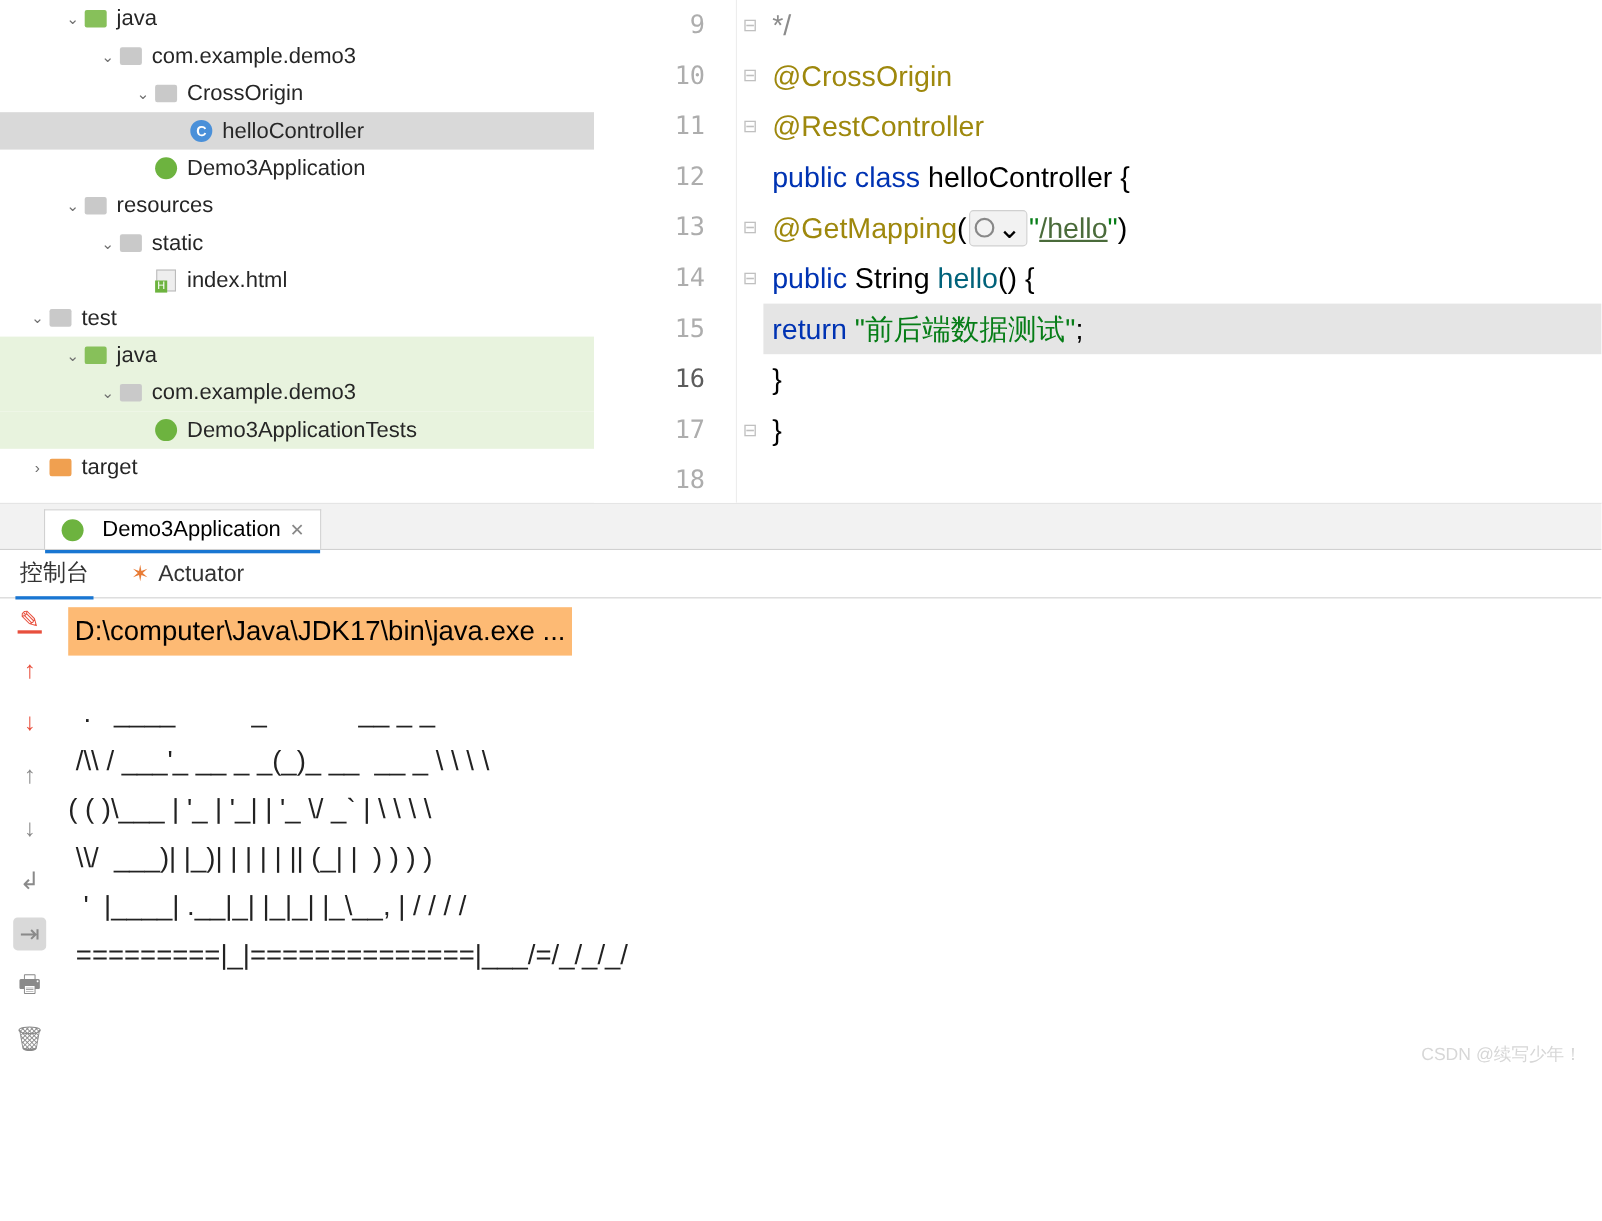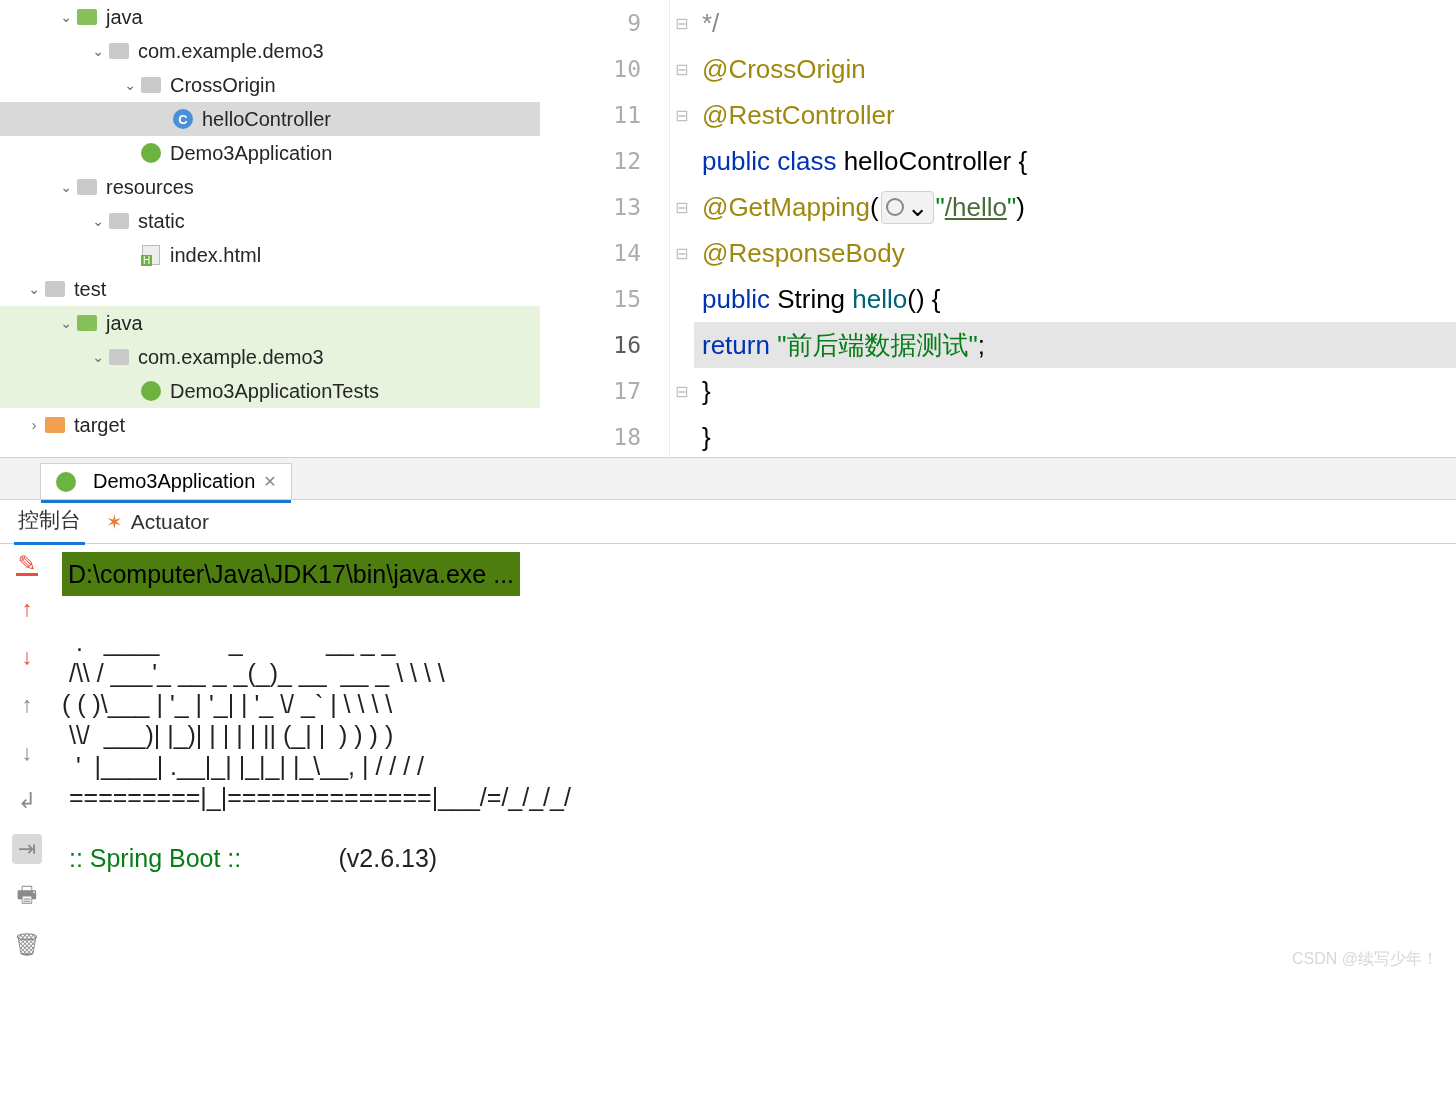--- a/index.html
+++ b/index.html
@@ -36,34 +36,34 @@
 .c-method { color: #00627a; }
 .c-link { color: #4a6b3a; text-decoration: underline; }
 .url-badge { display: inline-flex; align-items: center; background: #f2f2f2; border: 1px solid #d0d0d0; border-radius: 4px; padding: 0 4px; margin: 0 2px; }
 .globe { width: 18px; height: 18px; border: 2px solid #888; border-radius: 50%; margin-right: 3px; }
 .run-panel { flex: 1; display: flex; flex-direction: column; background: #fff; }
 .run-tabs { height: 42px; display: flex; align-items: flex-end; border-bottom: 1px solid #d1d1d1; background: #f2f2f2; padding-left: 40px; gap: 4px; }
 .run-tab { display: flex; align-items: center; padding: 6px 14px; background: #fafafa; border: 1px solid #d1d1d1; border-bottom: none; font-size: 20px; gap: 8px; }
 .run-tab.active { background: #fff; position: relative; }
 .run-tab.active::after { content: ""; position: absolute; left: 0; right: 0; bottom: -4px; height: 3px; background: #1976d2; }
 .close-x { color: #888; font-size: 16px; }
-.sub-tabs { height: 44px; display: flex; align-items: center; border-bottom: 1px solid #d1d1d1; padding-left: 14px; gap: 17px; font-size: 21px; }
+.sub-tabs { height: 44px; display: flex; align-items: center; border-bottom: 1px solid #d1d1d1; padding-left: 14px; gap: 30px; font-size: 21px; }
 .sub-tab { padding: 8px 4px; display: flex; align-items: center; gap: 8px; color: #333; }
 .sub-tab.active { border-bottom: 3px solid #1976d2; }
 .actuator-icon { color: #e87b35; font-size: 20px; }
 .console-body { flex: 1; display: flex; }
 .toolbar { width: 54px; display: flex; flex-direction: column; align-items: center; padding-top: 10px; gap: 18px; }
 .tool-btn { width: 30px; height: 30px; display: flex; align-items: center; justify-content: center; font-size: 22px; cursor: pointer; }
 .tool-btn.active { background: #d9d9d9; border-radius: 4px; }
 .arrow-up { color: #e84f3d; }
 .arrow-down { color: #e84f3d; }
 .arrow-gray { color: #8a8a8a; }
 .console-text { flex: 1; font-family: "Consolas", "Courier New", monospace; font-size: 25px; padding: 8px 0 0 8px; line-height: 40px; }
-.cmd-line { background: #4d7c0f; display: inline-block; padding: 2px 6px; }
-.ascii-art { white-space: pre; color: #222; font-size: 25px; line-height: 31px; margin-top: 30px; }
+.cmd-line { background: #fdba74; display: inline-block; padding: 2px 6px; }
+.ascii-art { white-space: pre; color: #222; font-size: 25px; line-height: 44px; margin-top: 30px; }
 .spring-line { color: #067d17; }
 .watermark { position: absolute; right: 18px; bottom: 140px; color: #d7d7d7; font-size: 16px; }
 </style>
 </head>
 <body>
 
 <div class="top-area">
   <div class="tree-panel">
     <div class="tree-item" style="padding-left:56px">
       <span class="chevron">⌄</span>
@@ -178,21 +178,20 @@
       <div class="fold-mark"></div>
       <div class="fold-mark">⊟</div>
       <div class="fold-mark"></div>
     </div>
     <div class="code-area">
       <div class="code-line"><span class="c-comment">*/</span></div>
       <div class="code-line"><span class="c-annotation">@CrossOrigin</span></div>
       <div class="code-line"><span class="c-annotation">@RestController</span></div>
       <div class="code-line"><span class="c-keyword">public </span><span class="c-keyword">class </span><span class="c-class">helloController {</span></div>
       <div class="code-line">    <span class="c-annotation">@GetMapping</span><span>(</span><span class="url-badge"><span class="globe"></span>⌄</span><span class="c-string">"<span class="c-link">/hello</span>"</span><span>)</span></div>
-      <div class="code-line">    <span class="c-annotation">@ResponseBody</span></div>
       <div class="code-line">    <span class="c-keyword">public </span><span>String </span><span class="c-method">hello</span><span>() {</span></div>
       <div class="code-line hl">        <span class="c-keyword">return </span><span class="c-string">"前后端数据测试"</span><span>;</span></div>
       <div class="code-line">    <span>}</span></div>
       <div class="code-line"><span>}</span></div>
     </div>
   </div>
 </div>
 
 <div class="run-panel">
   <div class="run-tabs">
@@ -226,18 +225,17 @@
       <div class="tool-btn arrow-gray">🗑</div>
     </div>
     <div class="console-text">
       <span class="cmd-line">D:\computer\Java\JDK17\bin\java.exe ...</span>
       <div class="ascii-art">  .   ____          _            __ _ _
  /\\ / ___'_ __ _ _(_)_ __  __ _ \ \ \ \
 ( ( )\___ | '_ | '_| | '_ \/ _` | \ \ \ \
  \\/  ___)| |_)| | | | | || (_| |  ) ) ) )
   '  |____| .__|_| |_|_| |_\__, | / / / /
  =========|_|==============|___/=/_/_/_/</div>
-      <div class="ascii-art"><span class="spring-line"> :: Spring Boot :: </span><span>             (v2.6.13)</span></div>
     </div>
   </div>
 </div>
 
 <div class="watermark">CSDN @续写少年！</div>
 
 </body></html>

